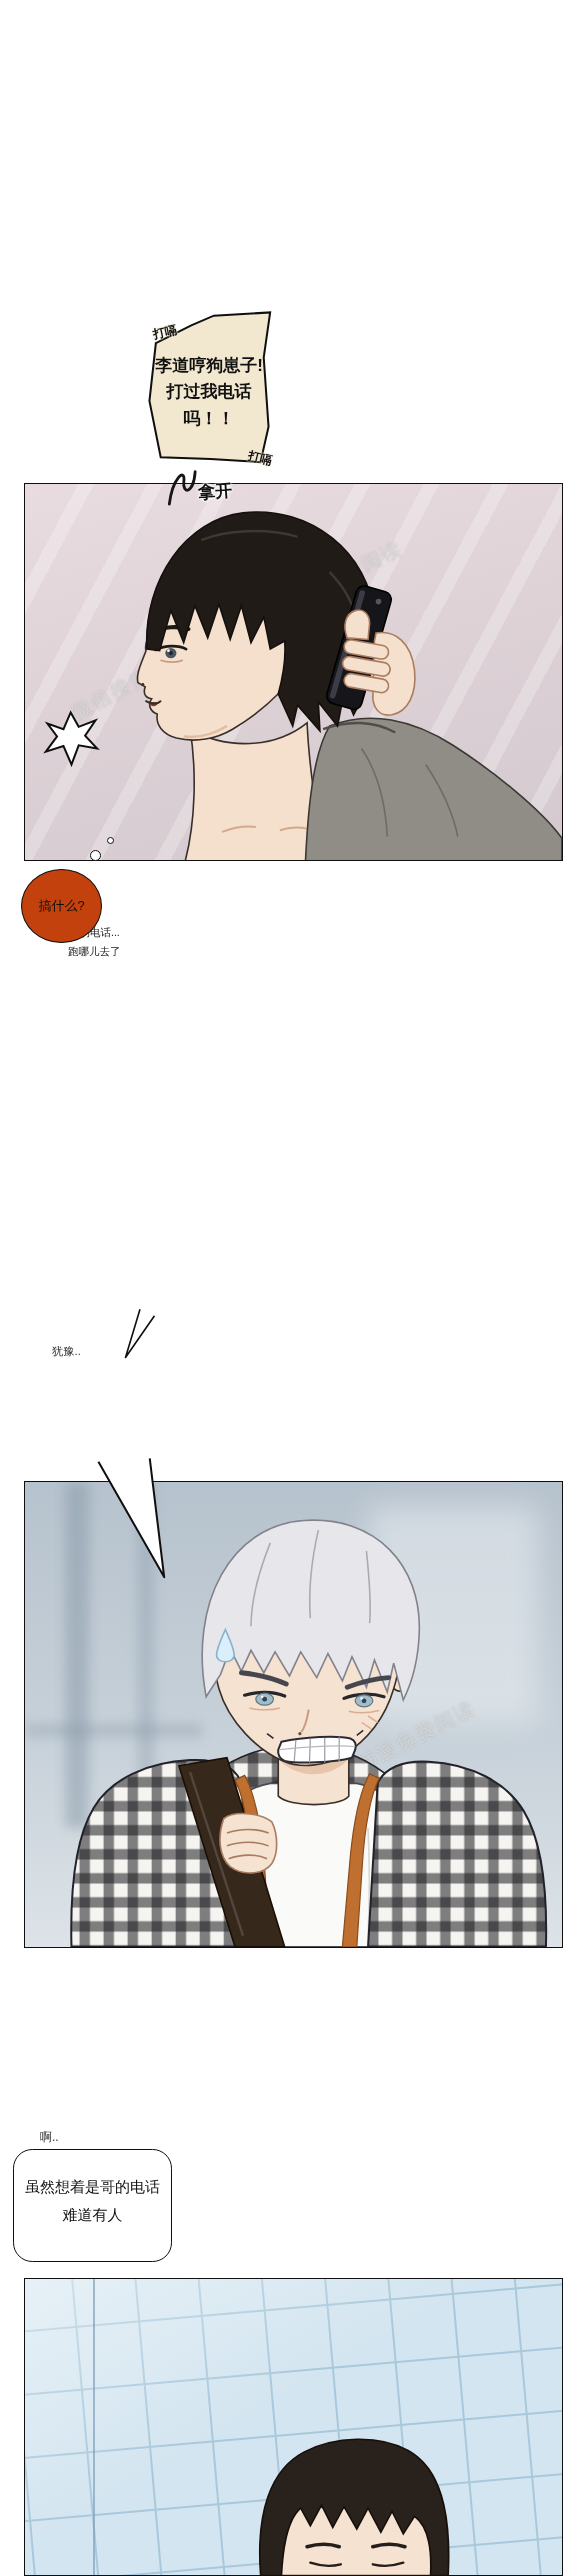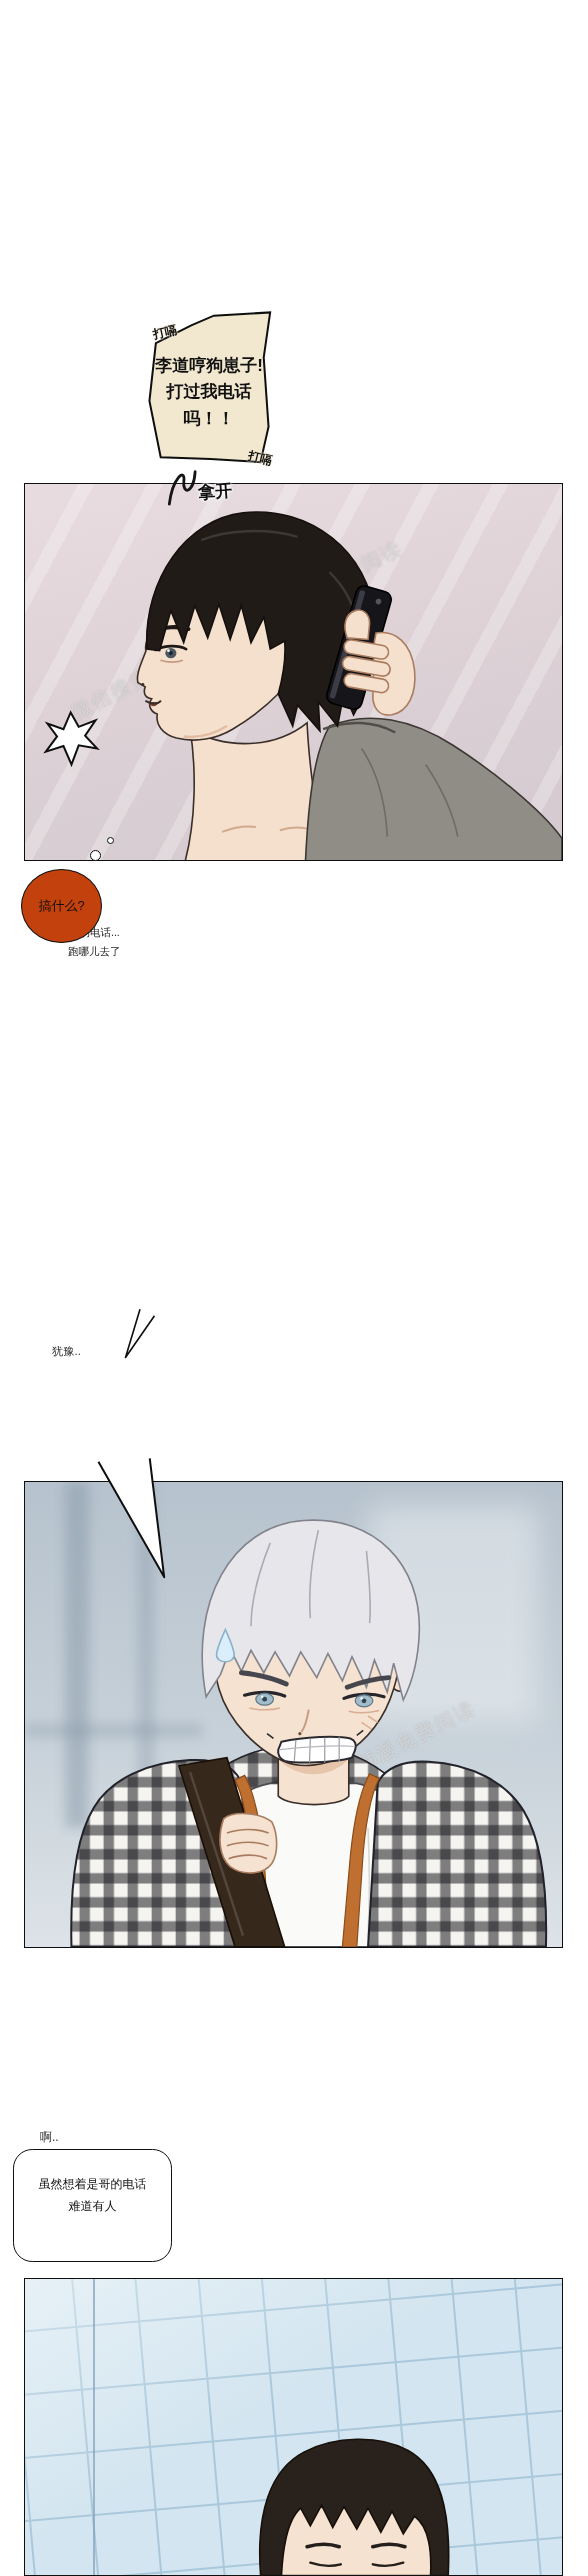--- a/index.html
+++ b/index.html
@@ -70,21 +70,21 @@
     background:rgba(130,160,185,0.7); z-index:2; }
   #panel3 svg.char { position:absolute; inset:0; z-index:4; }
 
   #bubble-what { left:21px; top:869px; width:81px; height:74px; font-size:13px; }
   #caption-doubt { left:169px; top:892px; width:98px; height:198px; padding:11.3px 9.7px;
     font-size:13px; letter-spacing:0.8px; }
   #caption-intro { left:29px; top:95px; width:98px; height:165px; padding:14.5px 9.7px;
     font-size:13.7px; line-height:1.9; }
   #bubble-that { left:129px; top:1232px; width:82px; height:90px; font-size:13px; }
   #bubble-question { left:27px; top:1357px; width:148px; height:114px; font-size:13.7px; line-height:1.6; }
-  #bubble-thought { left:13px; top:2149px; width:159px; height:113px; font-size:12px;
+  #bubble-thought { left:13px; top:2149px; width:159px; height:113px; font-size:15px;
     line-height:1.9; padding-top:22.5px; }
 </style>
 </head>
 <body>
 
 <div class="page">
 
 
   <div class="shout-wrap">
     <svg viewBox="0 0 164 200">

